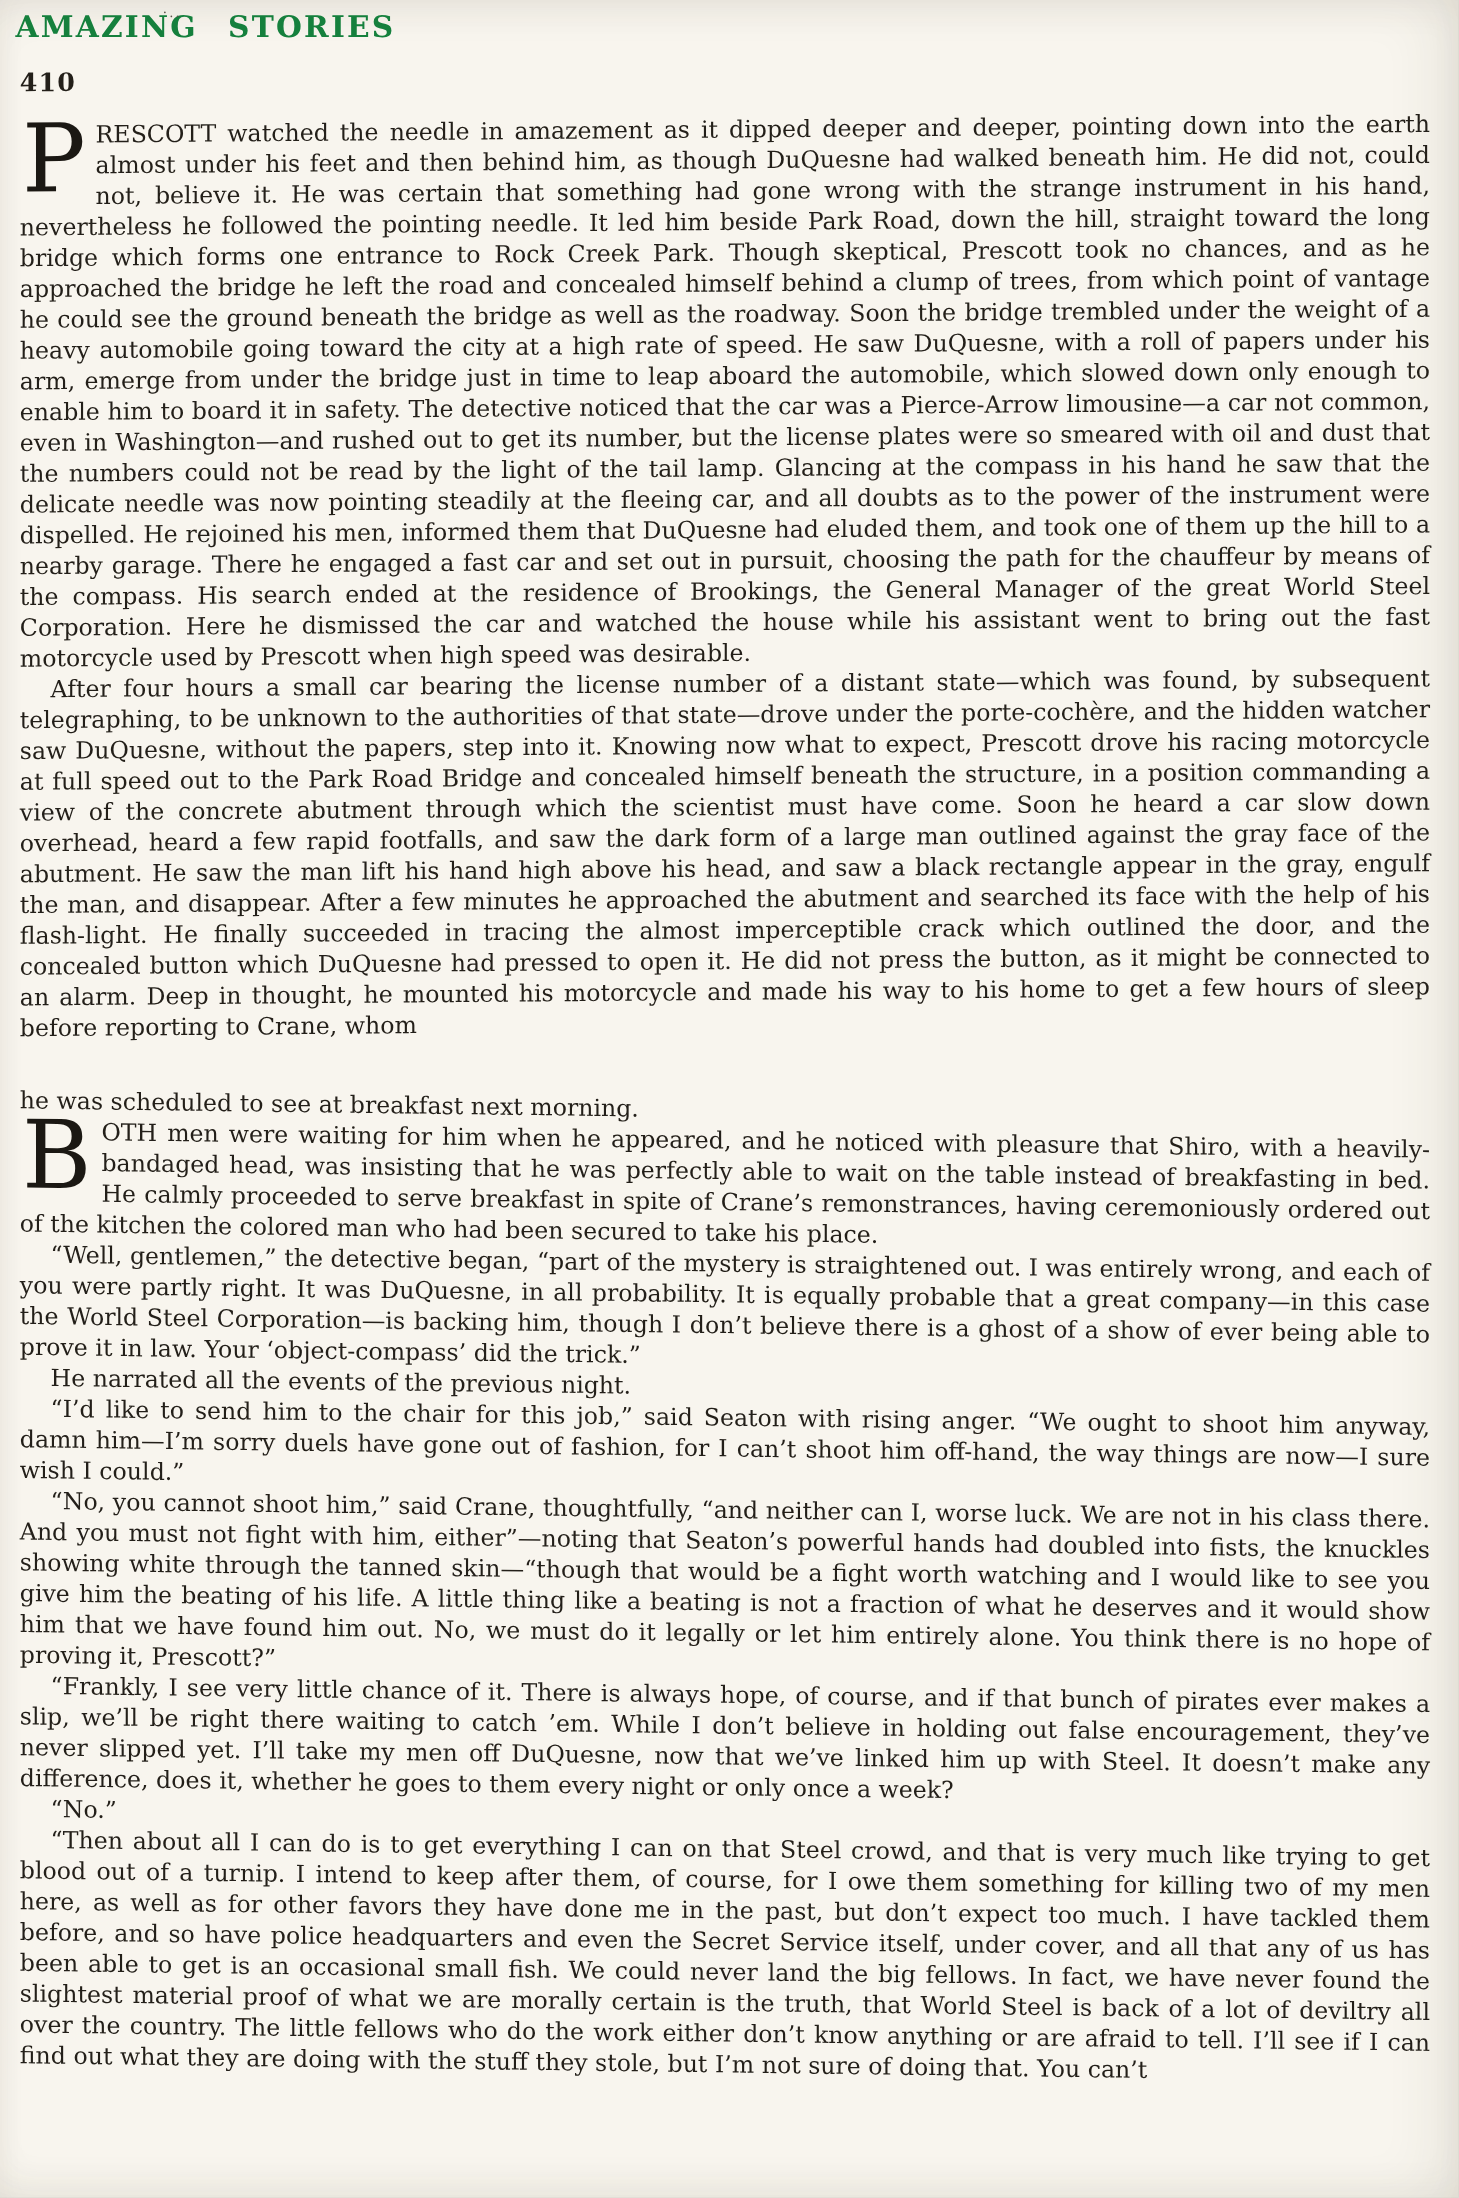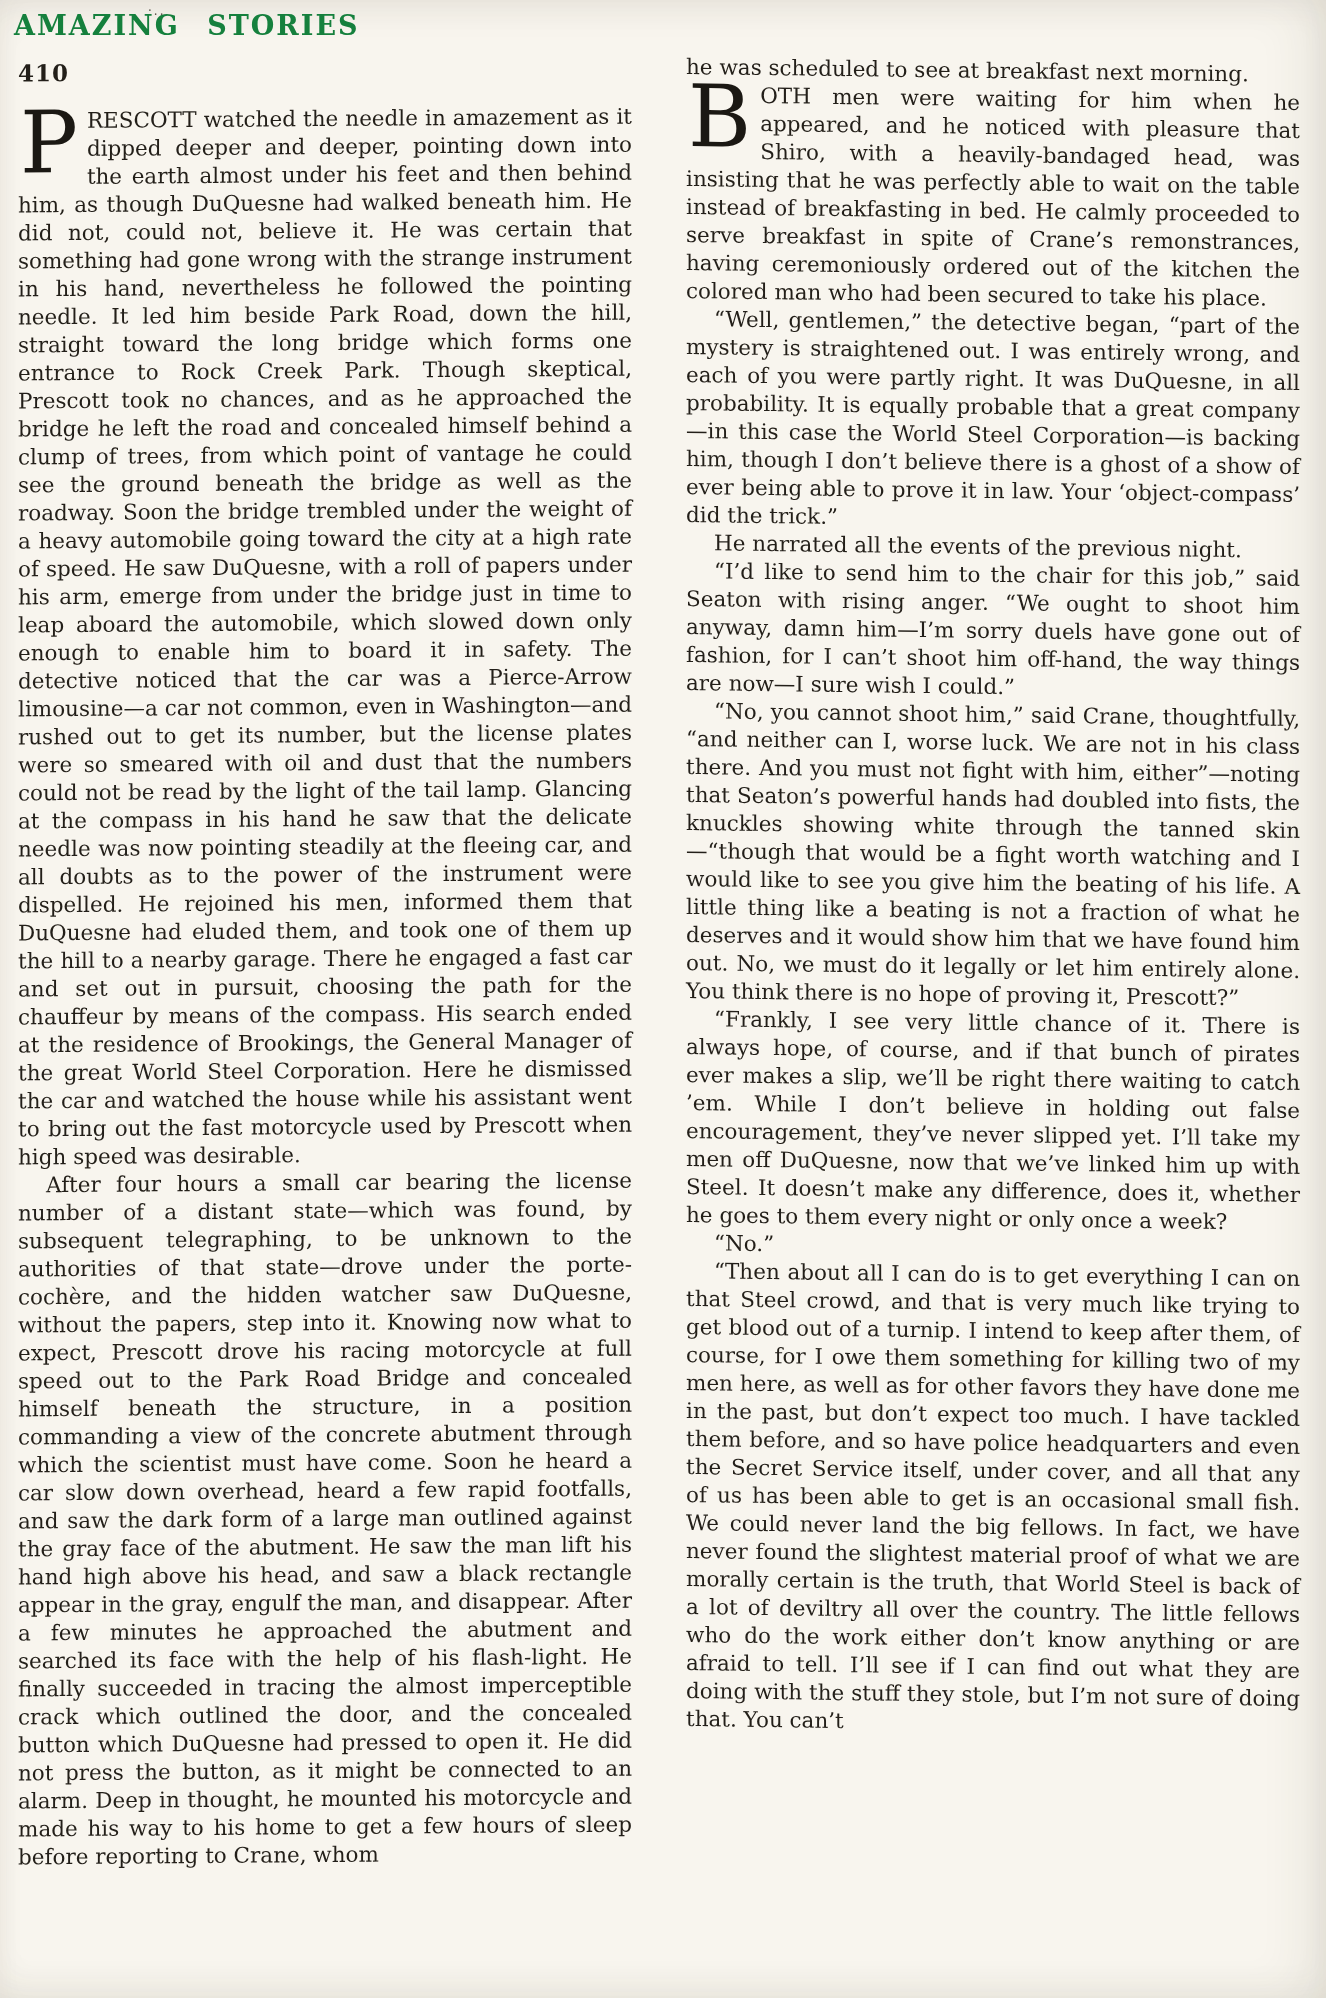--- a/index.html
+++ b/index.html
@@ -25,22 +25,23 @@
     font-weight: bold;
     font-size: 27px;
     letter-spacing: 2px;
     word-spacing: 16px;
     color: #15803d;
     padding-top: 2px;
   }
 
   .columns {
     display: flex;
-    gap: 54px;
+    gap: 37px;
     padding: 2px 6px 0 4px;
+    flex-direction: column;
   }
 
   .col {
     flex: 1 1 0;
     text-align: justify;
     font-size: 21.5px;
     line-height: 28px;
     hyphens: auto;
     -webkit-hyphens: auto;
     color: #231f19;

